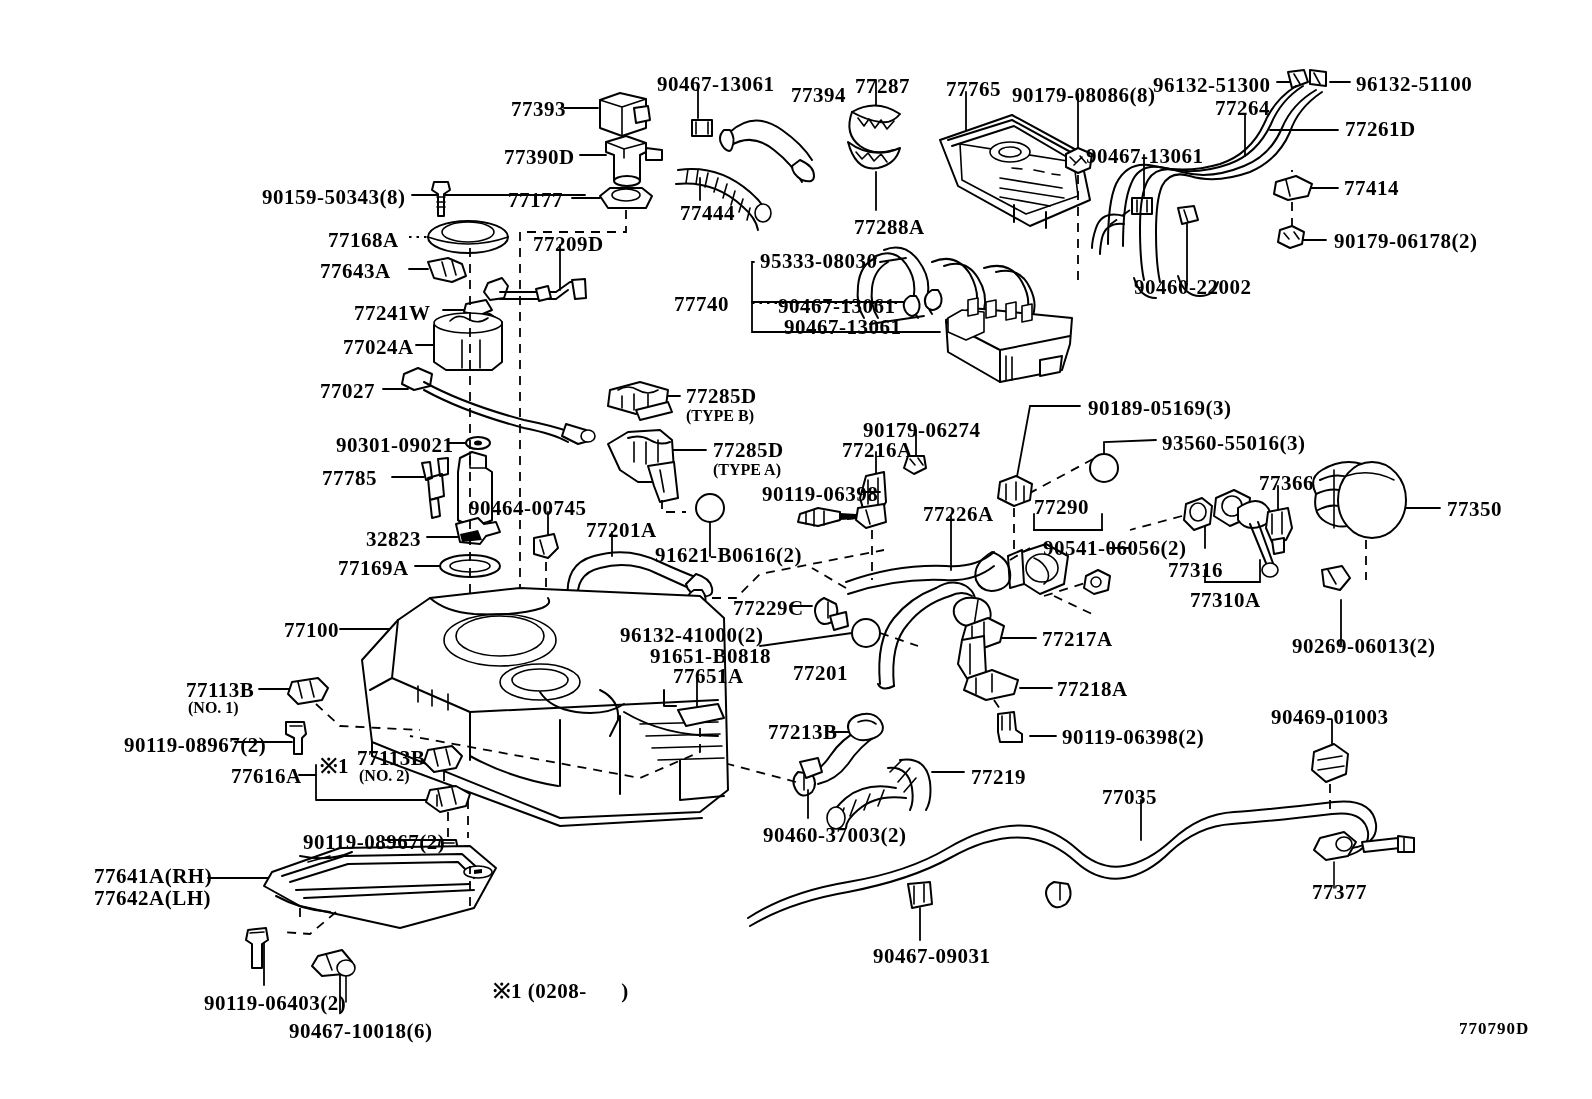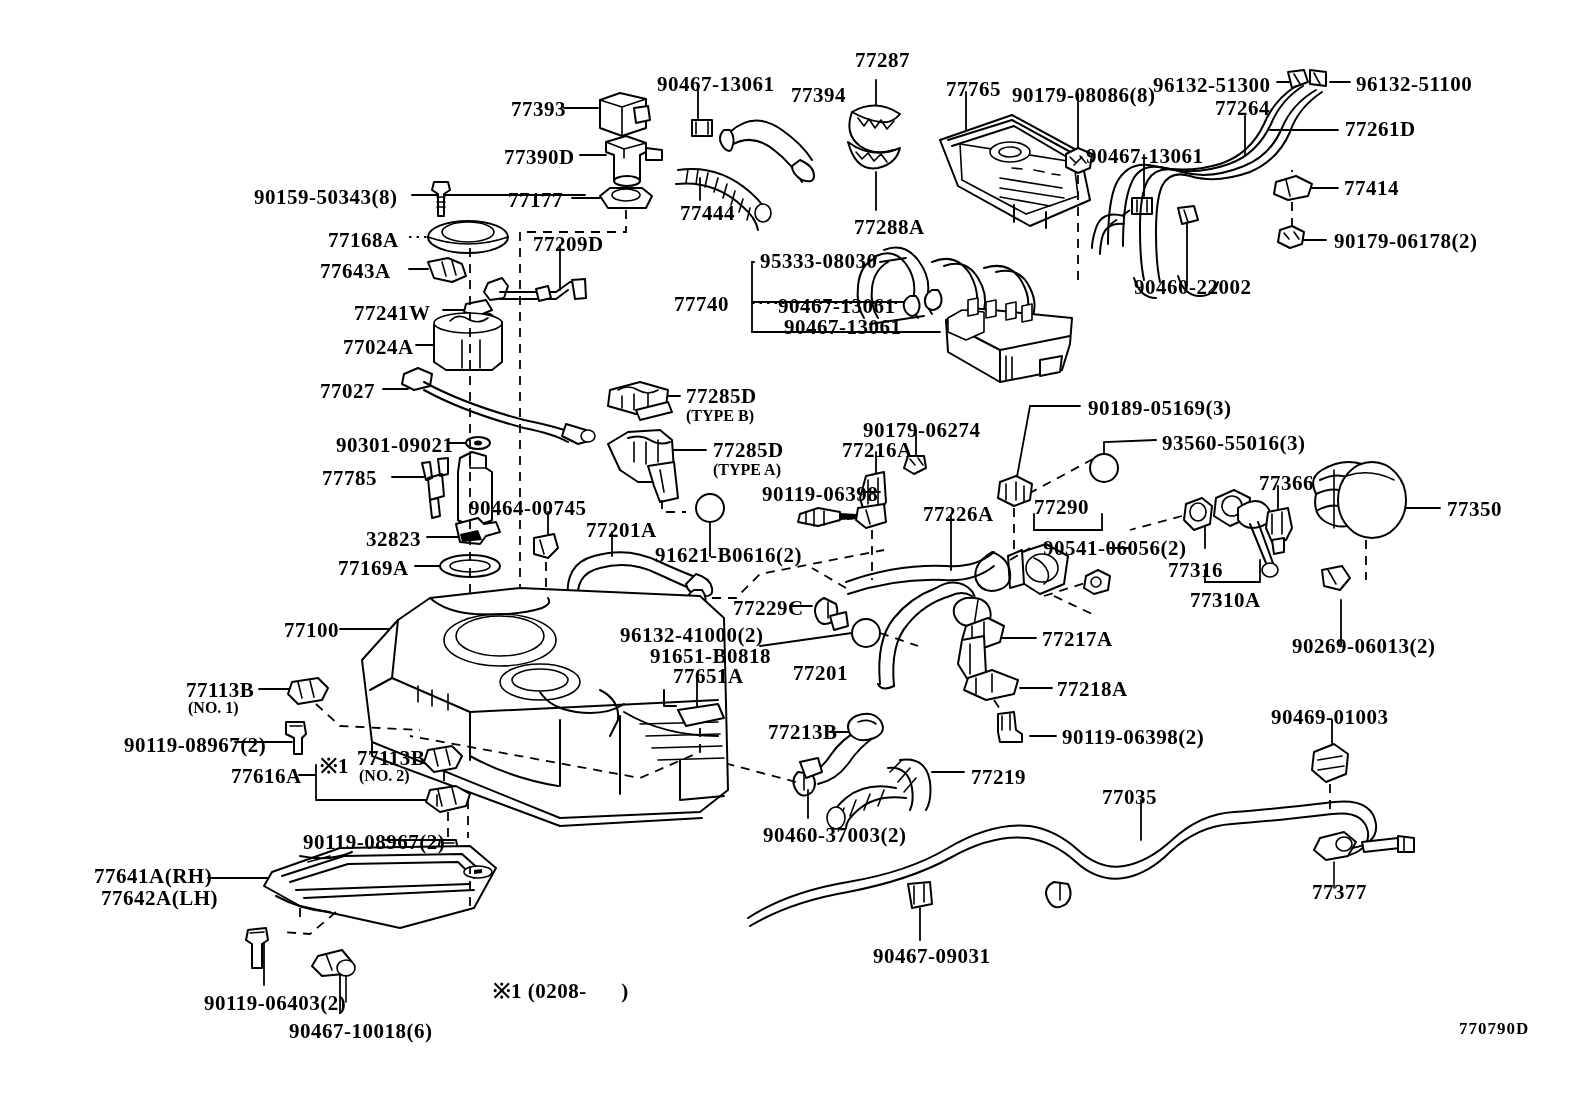--- a/index.html
+++ b/index.html
@@ -627,33 +627,33 @@
       <path class="w" d="M908 884 L930 882 L932 904 L912 908 Z"></path>
       <path class="s1" d="M914 886 L914 904 M924 884 L924 902"></path>
     </g>
 
   </svg>
 
   <div id="labels">
       <div class="lbl" style="left: 511px; top: 99px;">77393</div>
       <div class="lbl" style="left: 657px; top: 74px;">90467-13061</div>
       <div class="lbl" style="left: 791px; top: 85px;">77394</div>
-      <div class="lbl" style="left: 855px; top: 50px;">77287</div>
+      <div class="lbl" style="left: 855px; top: 76px;">77287</div>
       <div class="lbl" style="left: 946px; top: 79px;">77765</div>
       <div class="lbl" style="left: 1012px; top: 85px;">90179-08086(8)</div>
       <div class="lbl" style="left: 1153px; top: 75px;">96132-51300</div>
       <div class="lbl" style="left: 1356px; top: 74px;">96132-51100</div>
       <div class="lbl" style="left: 1215px; top: 98px; text-align: right;">77264</div>
       <div class="lbl" style="left: 1345px; top: 119px;">77261D</div>
       <div class="lbl" style="left: 504px; top: 147px; text-align: right;">77390D</div>
       <div class="lbl" style="left: 1086px; top: 146px;">90467-13061</div>
       <div class="lbl" style="left: 1344px; top: 178px;">77414</div>
       <div class="lbl" style="left: 508px; top: 190px;">77177</div>
       <div class="lbl" style="left: 680px; top: 203px;">77444</div>
-      <div class="lbl" style="left: 254px; top: 187px;">90159-50343(8)</div>
+      <div class="lbl" style="left: 262px; top: 187px;">90159-50343(8)</div>
       <div class="lbl" style="left: 854px; top: 217px;">77288A</div>
       <div class="lbl" style="left: 1334px; top: 231px;">90179-06178(2)</div>
       <div class="lbl" style="left: 328px; top: 230px;">77168A</div>
       <div class="lbl" style="left: 533px; top: 234px;">77209D</div>
       <div class="lbl" style="left: 320px; top: 261px;">77643A</div>
       <div class="lbl" style="left: 760px; top: 251px;">95333-08030</div>
       <div class="lbl" style="left: 1134px; top: 277px;">90460-22002</div>
       <div class="lbl" style="left: 674px; top: 294px;">77740</div>
       <div class="lbl" style="left: 778px; top: 296px;">90467-13061</div>
       <div class="lbl" style="left: 354px; top: 303px;">77241W</div>
@@ -700,21 +700,21 @@
       <div class="lbl" style="left: 1062px; top: 727px;">90119-06398(2)</div>
       <div class="lbl" style="left: 320px; top: 756px;">※1</div>
       <div class="lbl" style="left: 357px; top: 748px;">77113B</div>
       <div class="lbl sub" style="left: 359px; top: 768px;">(NO. 2)</div>
       <div class="lbl" style="left: 231px; top: 766px;">77616A</div>
       <div class="lbl" style="left: 971px; top: 767px;">77219</div>
       <div class="lbl" style="left: 1102px; top: 787px;">77035</div>
       <div class="lbl" style="left: 763px; top: 825px;">90460-37003(2)</div>
       <div class="lbl" style="left: 303px; top: 832px;">90119-08967(2)</div>
       <div class="lbl" style="left: 94px; top: 866px;">77641A(RH)</div>
-      <div class="lbl" style="left: 94px; top: 888px; margin-left: 7px;">77642A(LH)</div>
+      <div class="lbl" style="left: 94px; top: 888px;">77642A(LH)</div>
       <div class="lbl" style="left: 1312px; top: 882px;">77377</div>
       <div class="lbl" style="left: 873px; top: 946px;">90467-09031</div>
       <div class="lbl" style="left: 204px; top: 993px;">90119-06403(2)</div>
       <div class="lbl" style="left: 289px; top: 1021px;">90467-10018(6)</div>
       <div class="lbl" style="left: 493px; top: 981px;">※1 (0208-      )</div>
       <div class="lbl code" style="left: 1459px; top: 1020px;">770790D</div>
     </div>
 
 </div>
 

